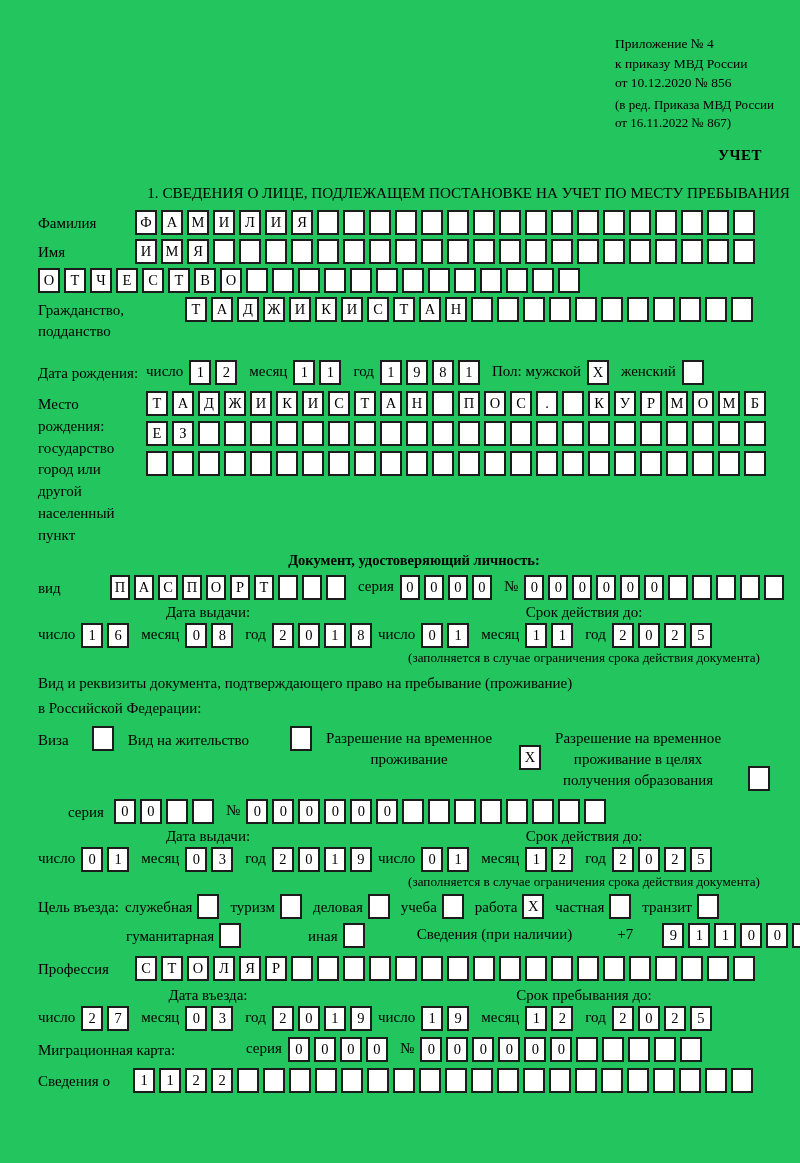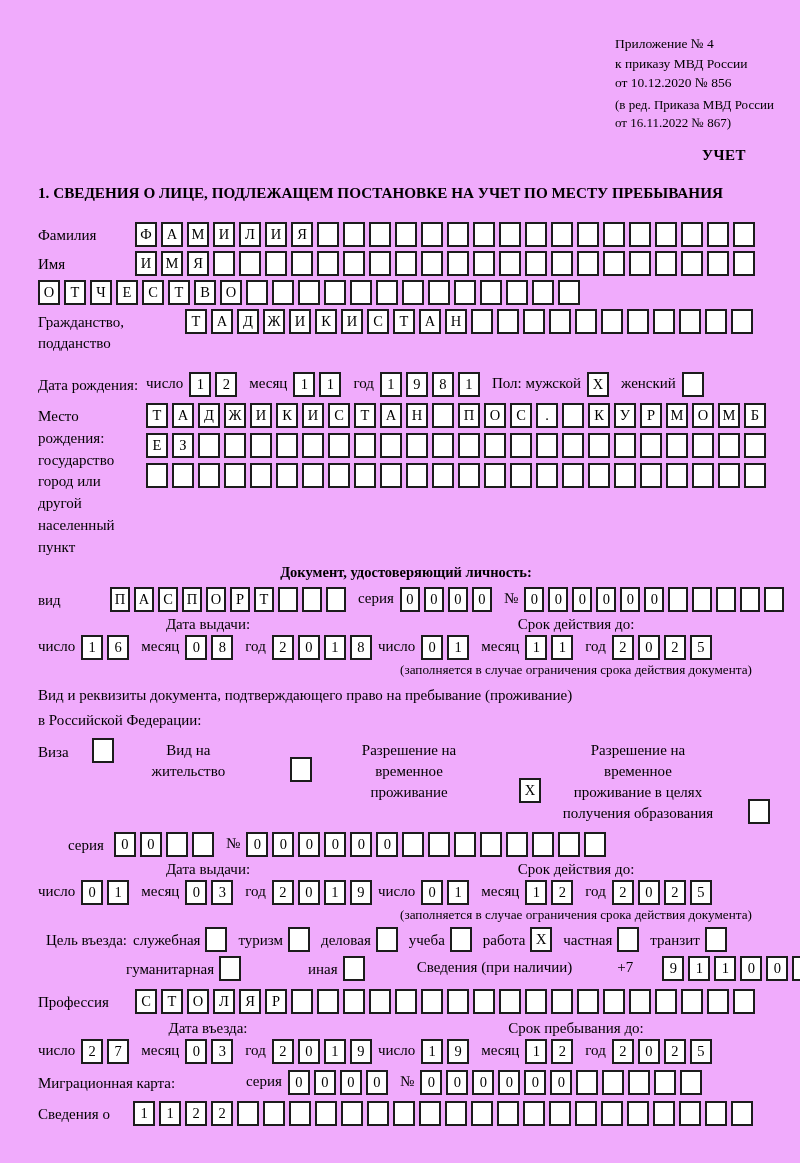--- a/index.html
+++ b/index.html
@@ -1,28 +1,28 @@
 <!DOCTYPE html>
 <html><head>
 <meta charset="utf-8">
 <style>
   * { margin:0; padding:0; box-sizing:border-box; }
   html,body { background:#ffffff; }
   .page {
     position:relative; width:800px; height:1163px; overflow:hidden;
-    background:#f0abfc; color:#000;
+    background:#22c55e; color:#000;
     font-family:"Liberation Serif", serif;
-    padding:34px 26px 0 38px;
+    padding:34px 10px 0 38px;
   }
   .ref-block { margin-left:577px; font-size:13.5px; line-height:1.45; }
   .ref-amend { margin-left:577px; font-size:13px; line-height:1.42; margin-top:3px; }
   .form-label { text-align:right; padding-right:28px; font-weight:bold; font-size:15px; margin-top:14px; letter-spacing:0.5px; }
   .title { text-align:center; font-weight:bold; font-size:16px; line-height:1.5; margin-top:14px; }
   .blank-line { display:inline-block; width:58px; border-bottom:2px solid #333; height:14px; margin-left:8px; }
-  .sec-heading { font-weight:bold; font-size:15.2px; margin-top:20px; margin-bottom:20px; }
+  .sec-heading { font-weight:normal; font-size:15.2px; margin-top:20px; margin-bottom:8px;text-align:right; }
 
   .frow { display:flex; align-items:flex-start; margin-bottom:4px; }
   .flabel { font-size:15px; line-height:1.45; flex:none; padding-top:3px; }
   .cells { display:flex; flex:none; }
   .cell {
     flex:none; width:22px; height:25px; border:2px solid #1c1c1c; margin-right:4px;
     display:flex; align-items:center; justify-content:center;
     font-size:14.5px; background:#fff;
   }
   .tight .cell { width:20px; }
@@ -505,21 +505,21 @@
             <span class="cell">0</span>
             <span class="cell">2</span>
             <span class="cell">5</span>
           </div>
       </div>
       <div class="note">(заполняется в случае ограничения срока действия документа)</div>
     </div>
   </div>
 
   <div class="frow" style="margin-top:4px;">
-    <div class="flabel" style="padding-right:6px;margin-left:8px;">Цель въезда:</div>
+    <div class="flabel" style="padding-right:6px;">Цель въезда:</div>
     <div class="purpose-opt">
       <span class="flabel">служебная</span>
       <div class="cells">
           <span class="cell"></span>
         </div>
     </div>
     <div class="purpose-opt">
       <span class="flabel">туризм</span>
       <div class="cells">
           <span class="cell"></span>

